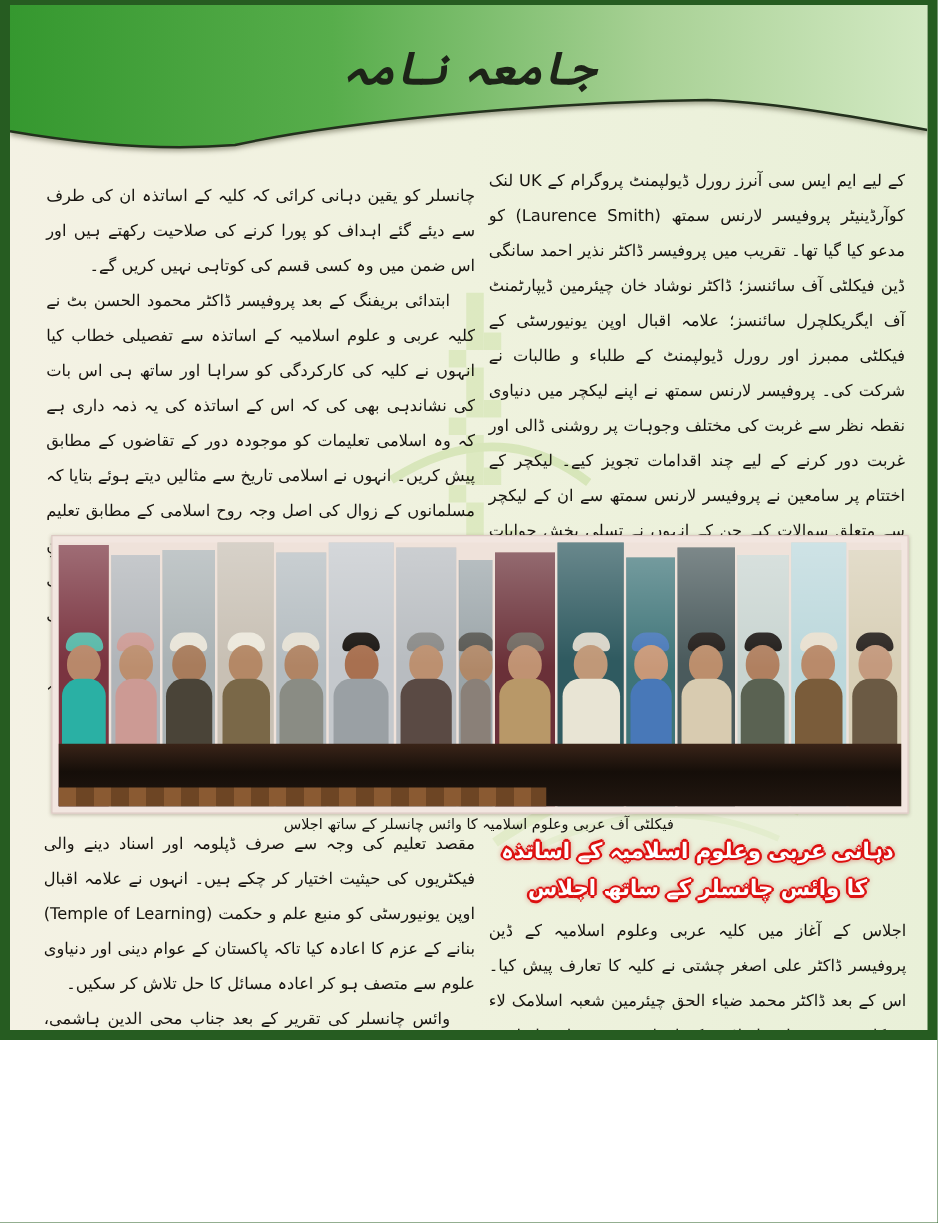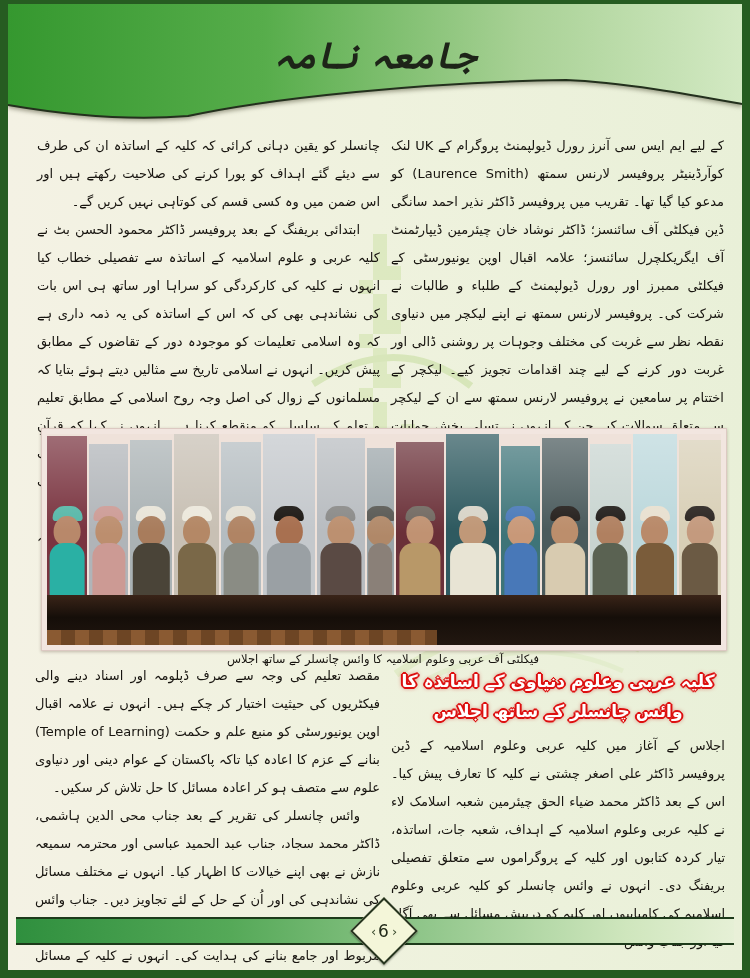--- a/index.html
+++ b/index.html
@@ -1,34 +1,34 @@
 <!DOCTYPE html>
 <html lang="ur" dir="rtl"><head>
 <meta charset="utf-8">
 <style>
   html,body{margin:0;padding:0;}
   body{font-family:"DejaVu Sans",sans-serif;}
-  .page{position:relative;width:750px;height:978px;background:#265c21;overflow:hidden;margin:0 auto;}
+  .page{position:relative;width:750px;height:832px;background:#265c21;overflow:hidden;margin:0 auto;}
   .inner{position:absolute;top:4px;left:8px;right:8px;bottom:8px;
          background:linear-gradient(90deg,#f4f2e4 0%,#eff2de 50%,#e9f0d8 100%);overflow:hidden;}
   
   .header{position:absolute;top:0;left:0;right:0;height:130px;pointer-events:none;}
   .header svg{display:block;width:100%;height:100%;}
   .page-title{position:absolute;top:30px;left:50%;transform:translateX(-50%);
       font-size:36px;font-weight:bold;color:#1d2418;letter-spacing:1px;
       font-family:"DejaVu Serif",serif;font-style:italic;white-space:nowrap;}
   
   .watermark{position:absolute;left:295px;top:230px;width:170px;height:250px;opacity:.55;pointer-events:none;}
   .watermark2{position:absolute;left:380px;top:575px;width:260px;height:110px;opacity:.4;pointer-events:none;}
   
   .col{position:absolute;direction:rtl;color:#17140f;font-size:13px;line-height:28px;text-align:justify;}
   .col p{margin:0;}
   .col p + p{text-indent:20px;}
   .top-right{top:128px;left:383px;width:333px;height:300px;}
-  .top-left{top:128px;left:29px;width:343px;height:300px;}
+  .top-left{top:140px;left:29px;width:343px;height:300px;}
   .byline{margin-top:2px;text-align:left;direction:rtl;font-size:13px;}
   .bottom-right{top:662px;left:383px;width:334px;}
   .bottom-left{top:658px;left:27px;width:345px;}
   .red-heading{margin:0 0 6px 0;font-size:17px;font-weight:bold;text-align:center;color:#fff;line-height:30px;
       text-shadow:-1px -1px 0 #dd1111,1px -1px 0 #dd1111,-1px 1px 0 #dd1111,1px 1px 0 #dd1111,
                   -2px 0 0 #dd1111,2px 0 0 #dd1111,0 -2px 0 #dd1111,0 2px 0 #dd1111,0 0 5px #c40d0d;}
   
   .photos{position:absolute;top:424px;left:33px;width:684px;height:221px;margin:0;
       background:#f2e6e0;border:1px solid #dcc9c2;box-shadow:0 1px 3px rgba(80,60,40,.3);}
   .collage{position:absolute;top:5px;left:5px;right:5px;bottom:5px;display:flex;gap:2px;background:#efe2da;}
@@ -221,21 +221,21 @@
               <div class="torso" style="background:#2ab0a4"></div>
             </div>
           </div>
         </div>
       <div class="table-overlay"></div>
       <div class="wood"></div>
     </figure>
     <div class="caption">فیکلٹی آف عربی وعلوم اسلامیہ کا وائس چانسلر کے ساتھ اجلاس</div>
 
     <section class="col bottom-right">
-      <h2 class="red-heading">کلیہ عربی وعلوم دنیاوی کے اساتذہ کا وائس چانسلر کے ساتھ اجلاس</h2>
+      <h2 class="red-heading">دہانی عربی وعلوم اسلامیہ کے اساتذہ کا وائس چانسلر کے ساتھ اجلاس</h2>
       <div>
           <p>اجلاس کے آغاز میں کلیہ عربی وعلوم اسلامیہ کے ڈین پروفیسر ڈاکٹر علی اصغر چشتی نے کلیہ کا تعارف پیش کیا۔ اس کے بعد ڈاکٹر محمد ضیاء الحق چیئرمین شعبہ اسلامک لاء نے کلیہ عربی وعلوم اسلامیہ کے اہداف، شعبہ جات، اساتذہ، تیار کردہ کتابوں اور کلیہ کے پروگراموں سے متعلق تفصیلی بریفنگ دی۔ انہوں نے وائس چانسلر کو کلیہ عربی وعلوم اسلامیہ کی کامیابیوں اور کلیہ کو درپیش مسائل سے بھی آگاہ کیا اور جناب وائس</p>
         </div>
     </section>
     <section class="col bottom-left">
         <p>مقصد تعلیم کی وجہ سے صرف ڈپلومہ اور اسناد دینے والی فیکٹریوں کی حیثیت اختیار کر چکے ہیں۔ انہوں نے علامہ اقبال اوپن یونیورسٹی کو منبع علم و حکمت (Temple of Learning) بنانے کے عزم کا اعادہ کیا تاکہ پاکستان کے عوام دینی اور دنیاوی علوم سے متصف ہو کر اعادہ مسائل کا حل تلاش کر سکیں۔</p>
         <p>وائس چانسلر کی تقریر کے بعد جناب محی الدین ہاشمی، ڈاکٹر محمد سجاد، جناب عبد الحمید عباسی اور محترمہ سمیعہ نازش نے بھی اپنے خیالات کا اظہار کیا۔ انہوں نے مختلف مسائل کی نشاندہی کی اور اُن کے حل کے لئے تجاویز دیں۔ جناب وائس چانسلر نے کلیہ عربی وعلوم اسلامیہ کی سرگرمیوں کو مزید مربوط اور جامع بنانے کی ہدایت کی۔ انہوں نے کلیہ کے مسائل حل کرنے اور اساتذہ کی کمی کو پورا کرنے کی یقین دہانی کرائی۔</p>
       </section>
 
     <div class="footer-band"></div>

